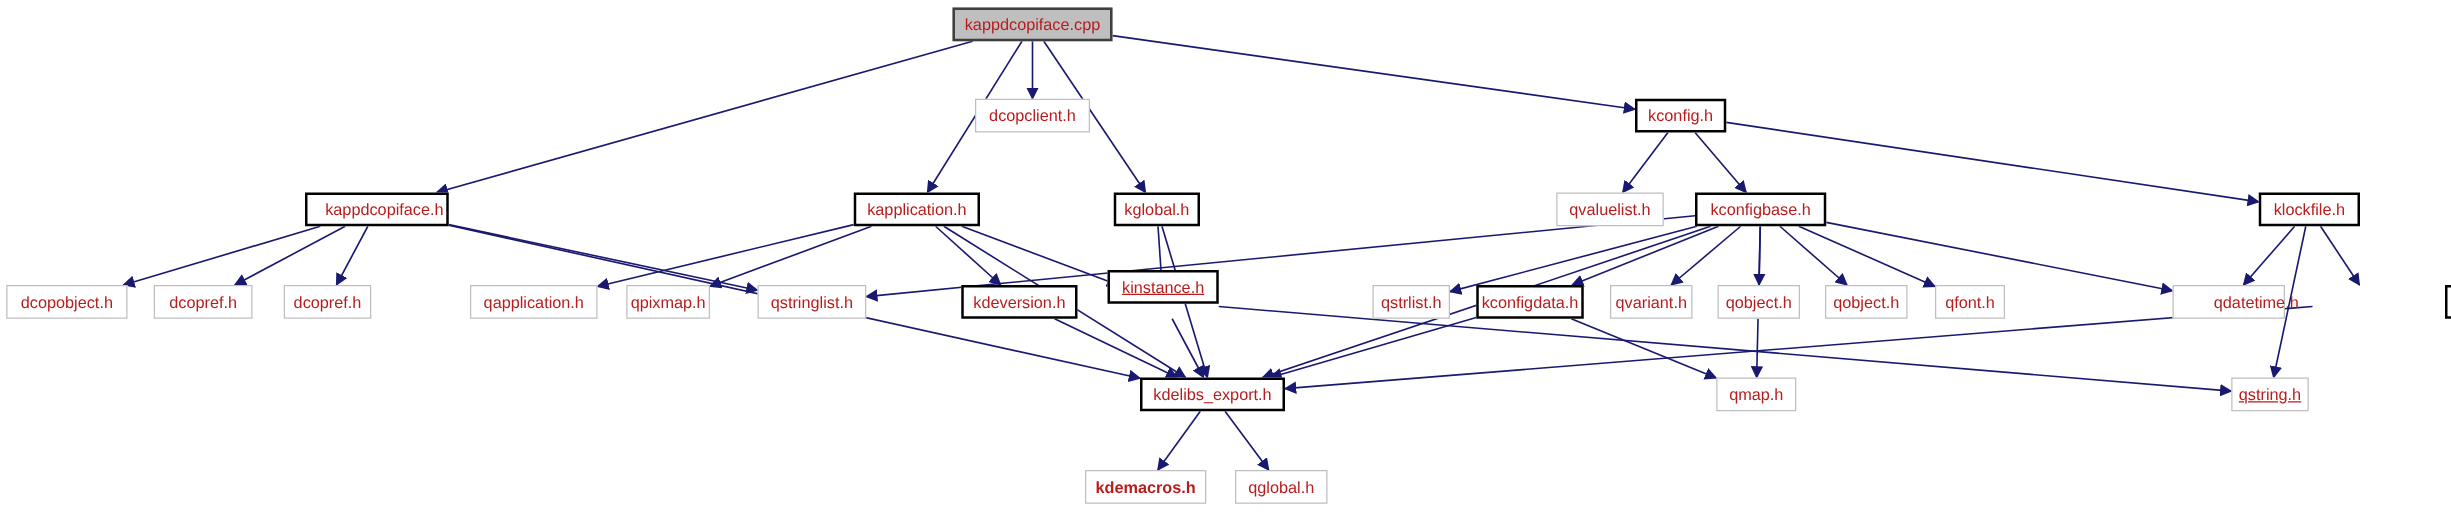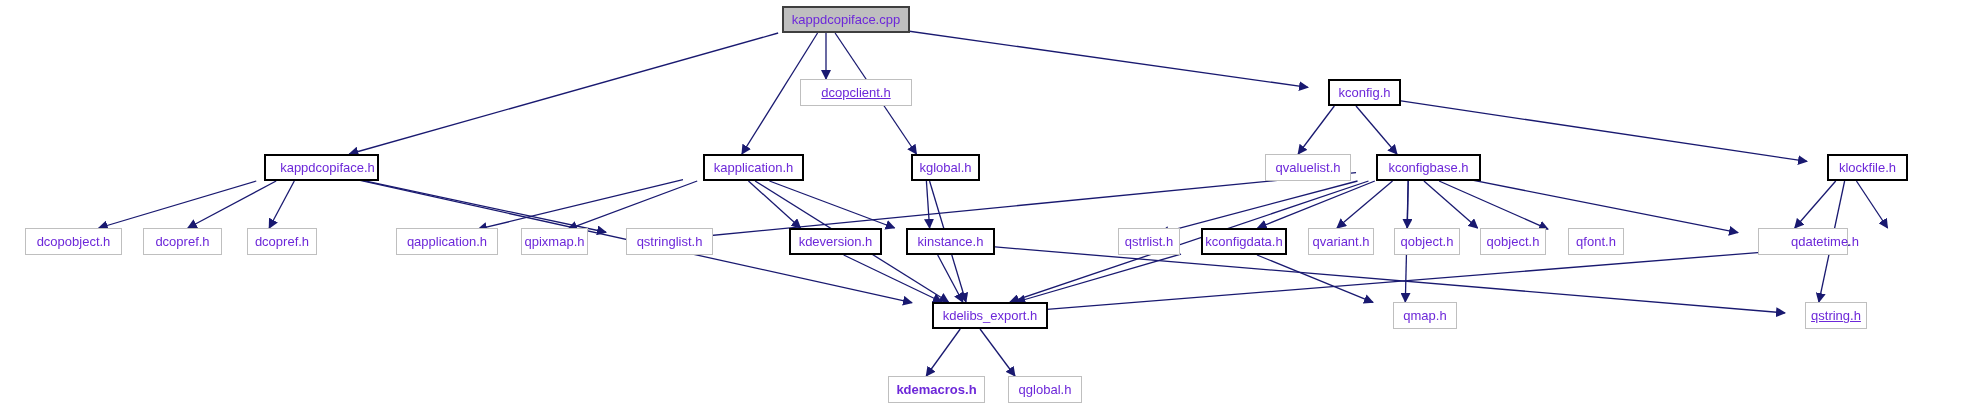--- a/index.html
+++ b/index.html
@@ -1,21 +1,21 @@
 <!DOCTYPE html>
 <html><head>
 <meta charset="utf-8">
 <style>
   html, body { margin: 0; padding: 0; background: #ffffff; }
   body { width: 1961px; height: 411px; position: relative; overflow: hidden;
          font-family: "Liberation Sans", sans-serif; }
   #graph { position: absolute; left: 0; top: 0; width: 1961px; height: 411px; }
   .node { position: absolute; box-sizing: border-box; height: 27px;
           display: flex; align-items: center; justify-content: center;
-          font-size: 13px; color: #6d28d9; background: #fff; white-space: nowrap; margin-left: 20px; }
+          font-size: 13px; color: #b91c1c; background: #fff; white-space: nowrap; }
   .node.internal { border: 2px solid #000; }
   .node.external { border: 1.5px solid #bfbfbf; }
   .node.root { border: 2px solid #3f3f3f; background: #bfbfbf; }
 </style>
 </head>
 <body>
 
 <svg id="graph" xmlns="http://www.w3.org/2000/svg" width="1961" height="411">
   <defs>
     <marker id="arrow" viewBox="0 0 10 10" refX="9" refY="5" markerWidth="10" markerHeight="10" markerUnits="userSpaceOnUse" orient="auto">
@@ -62,36 +62,36 @@
       <line x1="1181" y1="254.0275590551181" x2="1016.3378378378378" y2="302" stroke="#191970" stroke-width="1.3" marker-end="url(#arrow)"></line>
       <line x1="1257.0202702702702" y1="255" x2="1373" y2="302.4171270718232" stroke="#191970" stroke-width="1.3" marker-end="url(#arrow)"></line>
       <line x1="1850" y1="245.21397733405288" x2="1028" y2="310.8675121424717" stroke="#191970" stroke-width="1.3" marker-end="url(#arrow)"></line>
       <line x1="960.2398648648649" y1="329" x2="926.2601351351351" y2="376" stroke="#191970" stroke-width="1.3" marker-end="url(#arrow)"></line>
       <line x1="980.0337837837837" y1="329" x2="1014.9662162162163" y2="376" stroke="#191970" stroke-width="1.3" marker-end="url(#arrow)"></line>
     </g>
 </svg>
 
 <div id="nodes">
     <div class="node root" style="left: 762px; top: 6px; width: 128px;">kappdcopiface.cpp</div>
-    <div class="node external" style="left: 780px; top: 79px; width: 112px; text-decoration: underline;">dcopclient.h</div>
+    <div class="node external" style="left: 780px; top: 79px; width: 92px;">dcopclient.h</div>
     <div class="node internal" style="left: 1308px; top: 79px; width: 73px;">kconfig.h</div>
     <div class="node internal" style="left: 244px; top: 154px; width: 115px; padding-left: 12px;">kappdcopiface.h</div>
     <div class="node internal" style="left: 683px; top: 154px; width: 101px;">kapplication.h</div>
     <div class="node internal" style="left: 891px; top: 154px; width: 69px;">kglobal.h</div>
     <div class="node external" style="left: 1245px; top: 154px; width: 86px;">qvaluelist.h</div>
     <div class="node internal" style="left: 1356px; top: 154px; width: 105px;">kconfigbase.h</div>
     <div class="node internal" style="left: 1807px; top: 154px; width: 81px;">klockfile.h</div>
     <div class="node external" style="left: 5px; top: 228px; width: 97px;">dcopobject.h</div>
     <div class="node external" style="left: 123px; top: 228px; width: 79px;">dcopref.h</div>
     <div class="node external" style="left: 227px; top: 228px; width: 70px;">dcopref.h</div>
     <div class="node external" style="left: 376px; top: 228px; width: 102px;">qapplication.h</div>
     <div class="node external" style="left: 501px; top: 228px; width: 67px;">qpixmap.h</div>
     <div class="node external" style="left: 606px; top: 228px; width: 87px;">qstringlist.h</div>
     <div class="node internal" style="left: 769px; top: 228px; width: 93px;">kdeversion.h</div>
-    <div class="node internal" style="left: 886px; top: 228px; width: 89px;">kinstance.h</div>
+    <div class="node internal" style="left: 886px; top: 216px; width: 89px; text-decoration: underline;">kinstance.h</div>
     <div class="node external" style="left: 1098px; top: 228px; width: 62px;">qstrlist.h</div>
     <div class="node internal" style="left: 1181px; top: 228px; width: 86px;">kconfigdata.h</div>
     <div class="node external" style="left: 1288px; top: 228px; width: 66px;">qvariant.h</div>
     <div class="node external" style="left: 1374px; top: 228px; width: 66px;">qobject.h</div>
     <div class="node external" style="left: 1460px; top: 228px; width: 66px;">qobject.h</div>
     <div class="node external" style="left: 1548px; top: 228px; width: 56px;">qfont.h</div>
     <div class="node external" style="left: 1738px; top: 228px; width: 90px; padding-left: 44px;">qdatetime.h</div>
     <div class="node internal" style="left: 1956px; top: 228px; width: 93px;">ksharedptr.h</div>
     <div class="node internal" style="left: 912px; top: 302px; width: 116px;">kdelibs_export.h</div>
     <div class="node external" style="left: 1373px; top: 302px; width: 64px;">qmap.h</div>

